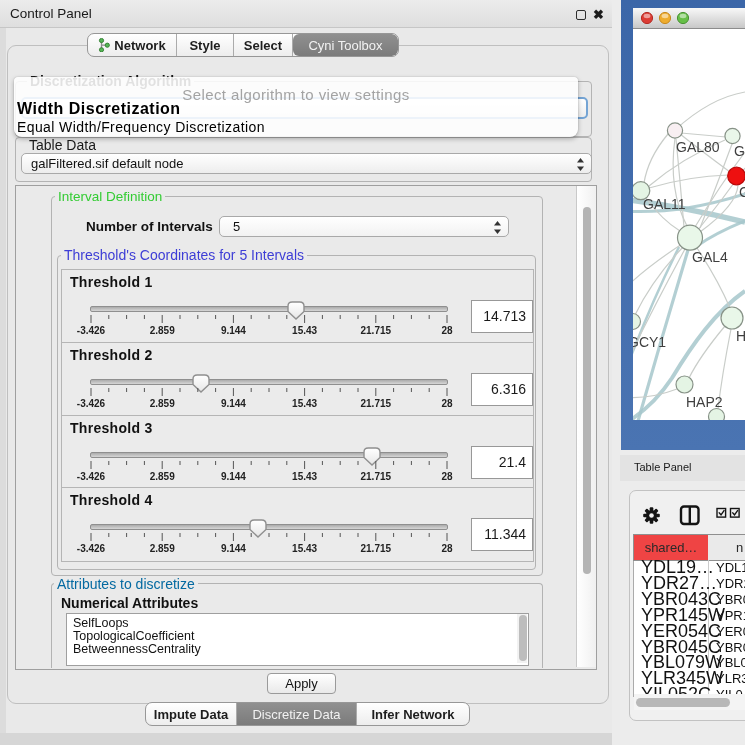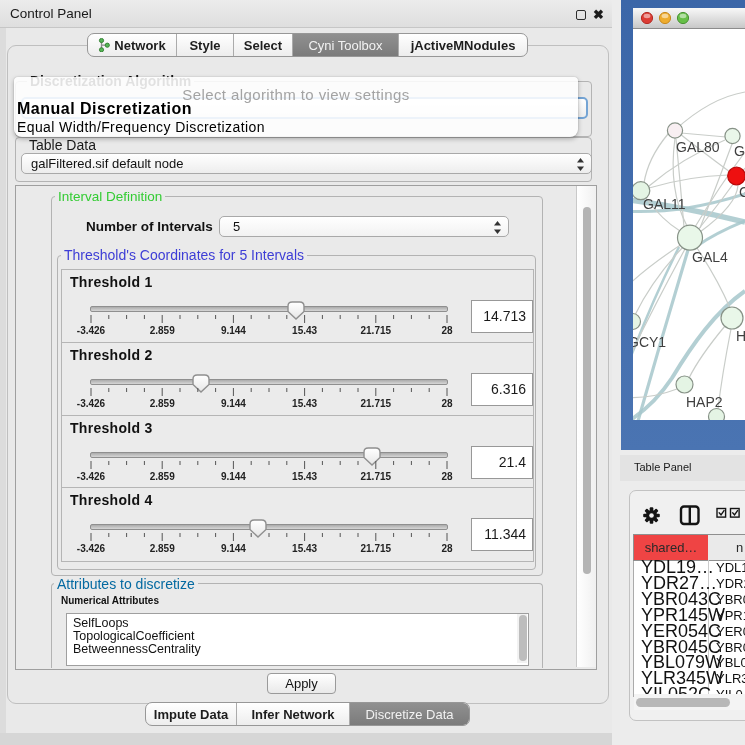--- a/index.html
+++ b/index.html
@@ -43,42 +43,41 @@
 <div class="seg" style="left:87px;top:33px;">
   <div class="s" style="width:88px;">
     <svg width="12" height="14" viewBox="0 0 12 14" style="margin-right:4px;">
       <path d="M3.5 3 L3.5 11.5 M3.5 7.2 L9 7.2" stroke="#8a8a8a" stroke-width="1.3" fill="none"></path>
       <circle cx="3.5" cy="2.5" r="2.1" fill="#55b555" stroke="#2e7d2e" stroke-width="0.9"></circle>
       <circle cx="9.3" cy="7.2" r="2.1" fill="#55b555" stroke="#2e7d2e" stroke-width="0.9"></circle>
       <circle cx="3.5" cy="11.8" r="2.1" fill="#55b555" stroke="#2e7d2e" stroke-width="0.9"></circle>
     </svg>Network</div>
   <div class="s" style="width:56px;">Style</div>
   <div class="s" style="width:58px;text-align:center;">Select</div>
-  <div class="s on" style="width:105px;">Cyni Toolbox</div>
-  <div class="s" style="width:128px;">jActiveMNodules</div>
+  <div class="s on" style="width:105px;border-radius:6px;">Cyni Toolbox</div>
 </div>
 
 <div class="abs etch" style="left:15px;top:81px;width:575px;height:54px;border-radius:4px;"></div>
 <div class="gtitle" style="left:27px;top:74px;font-weight:bold;color:#1a1a1a;font-size:14px;">Discretization Algorithm</div>
 <div class="abs" style="left:21px;top:97px;width:563px;height:18px;border:2px solid #74a4d4;border-radius:5px;background:linear-gradient(#ffffff,#ededed);"></div>
 
 <div class="abs etch" style="left:15px;top:137px;width:575px;height:43px;border-radius:4px;"></div>
 <div class="gtitle" style="left:26px;top:138px;color:#1a1a1a;font-size:14px;">Table Data</div>
 <div class="combo" style="left:21px;top:153px;width:561px;height:19px;padding-left:8px;">
   <div class="t">galFiltered.sif default node</div>
   <svg class="updn" viewBox="0 0 9 13">
       <path d="M4.5 0 L8 4.6 H1 Z" fill="#333"></path>
       <path d="M4.5 13 L1 8.4 H8 Z" fill="#333"></path>
     </svg>
 </div>
 
 <div class="abs" style="left:14px;top:77px;width:564px;height:60px;background:rgba(255,255,255,0.87);
      border-radius:4px 4px 8px 8px;box-shadow:0 2px 5px rgba(0,0,0,0.28),0 0 1px rgba(0,0,0,0.35);"></div>
 <div class="abs" style="left:14px;top:86px;width:564px;text-align:center;font-size:15px;letter-spacing:0.4px;color:#a3a3a3;">Select algorithm to view settings</div>
-<div class="abs" style="left:17px;top:99.5px;font-size:16px;letter-spacing:0.5px;font-weight:bold;color:#000;">Manual Discretization</div>
+<div class="abs" style="left:17px;top:99.5px;font-size:16px;letter-spacing:0.5px;font-weight:bold;color:#000;">Width Discretization</div>
 <div class="abs" style="left:17px;top:118.5px;font-size:14px;letter-spacing:0.4px;color:#000;">Equal Width/Frequency Discretization</div>
 
 <div class="abs" style="left:15px;top:185px;width:580px;height:483px;border:1px solid #9f9f9f;background:#eaeaea;"></div>
 <div class="abs" style="left:576px;top:186px;width:19px;height:481px;background:linear-gradient(90deg,#ffffff,#f0f0f0);border-left:1px solid #c9c9c9;"></div>
 <div class="abs" style="left:582.5px;top:207px;width:8.5px;height:367px;background:#b4b4b4;border-radius:4.5px;"></div>
 
 <div class="abs etch" style="left:51px;top:196px;width:490px;height:378px;border-radius:4px;background:#eaeaea;"></div>
 <div class="gtitle" style="left:55px;top:190px;color:#33cc33;background:#eaeaea;">Interval Definition</div>
 <div class="abs" style="left:86px;top:219px;font-size:13.5px;font-weight:bold;color:#111;">Number of Intervals</div>
 <div class="combo" style="left:219px;top:216px;width:288px;height:19px;background:linear-gradient(#ffffff,#f2f2f2);">
@@ -262,34 +261,34 @@
       <div class="ticklbl" style="left:171.4px;">9.144</div>
       <div class="ticklbl" style="left:242.60000000000002px;">15.43</div>
       <div class="ticklbl" style="left:313.8px;">21.715</div>
       <div class="ticklbl" style="left:385px;">28</div>
       <div class="field">11.344</div>
     </div>
   </div>
 
 <div class="abs etch" style="left:51px;top:583px;width:490px;height:84px;border-bottom:none;border-radius:4px 4px 0 0;"></div>
 <div class="gtitle" style="left:54px;top:577px;color:#0369a1;background:#eaeaea;font-size:14px;">Attributes to discretize</div>
-<div class="abs" style="left:61px;top:595px;font-size:10px;font-weight:bold;color:#111;">Numerical Attributes</div>
+<div class="abs" style="left:61px;top:595px;font-size:14px;font-weight:bold;color:#111;">Numerical Attributes</div>
 <div class="abs" style="left:66px;top:613px;width:461px;height:51px;background:#fff;border:1px solid #9f9f9f;overflow:hidden;">
   <div style="font-size:12.5px;color:#111;padding:3px 0 0 6px;line-height:12.9px;">SelfLoops<br>TopologicalCoefficient<br>BetweennessCentrality</div>
 </div>
 <div class="abs" style="left:517px;top:614px;width:10px;height:49px;background:#f2f2f2;"></div>
 <div class="abs" style="left:518.5px;top:615px;width:8px;height:46px;background:#bdbdbd;border-radius:4px;"></div>
 
 <div class="abs" style="left:267px;top:673px;width:67px;height:19px;border:1px solid #9a9a9a;border-radius:4px;
      background:linear-gradient(#ffffff,#e9e9e9);font-size:13px;color:#111;text-align:center;line-height:19px;">Apply</div>
 
 <div class="seg" style="left:145px;top:702px;">
   <div class="s" style="width:90px;">Impute Data</div>
+  <div class="s on" style="width:119px;">Discretize Data</div>
   <div class="s" style="width:112px;">Infer Network</div>
-  <div class="s on" style="width:119px;">Discretize Data</div>
 </div>
 
 <div class="abs" style="left:0;top:733px;width:620px;height:12px;background:#d6d6d6;"></div>
 
 <div class="abs" style="left:612px;top:0;width:133px;height:745px;background:#ececec;"></div>
 
 <div class="abs" style="left:621px;top:0;width:124px;height:450px;background:linear-gradient(#3b66a8,#4a74b2);"></div>
 <div class="abs" style="left:633px;top:8px;width:112px;height:20px;background:linear-gradient(#f8f8f8,#c8c8c8);border-bottom:1px solid #8c8c8c;"></div>
 <svg class="abs" style="left:633px;top:8px;" width="112" height="20" viewBox="0 0 112 20">
   <circle cx="14" cy="10" r="5.6" fill="#dc3c34" stroke="#b32b24" stroke-width="1"></circle>

